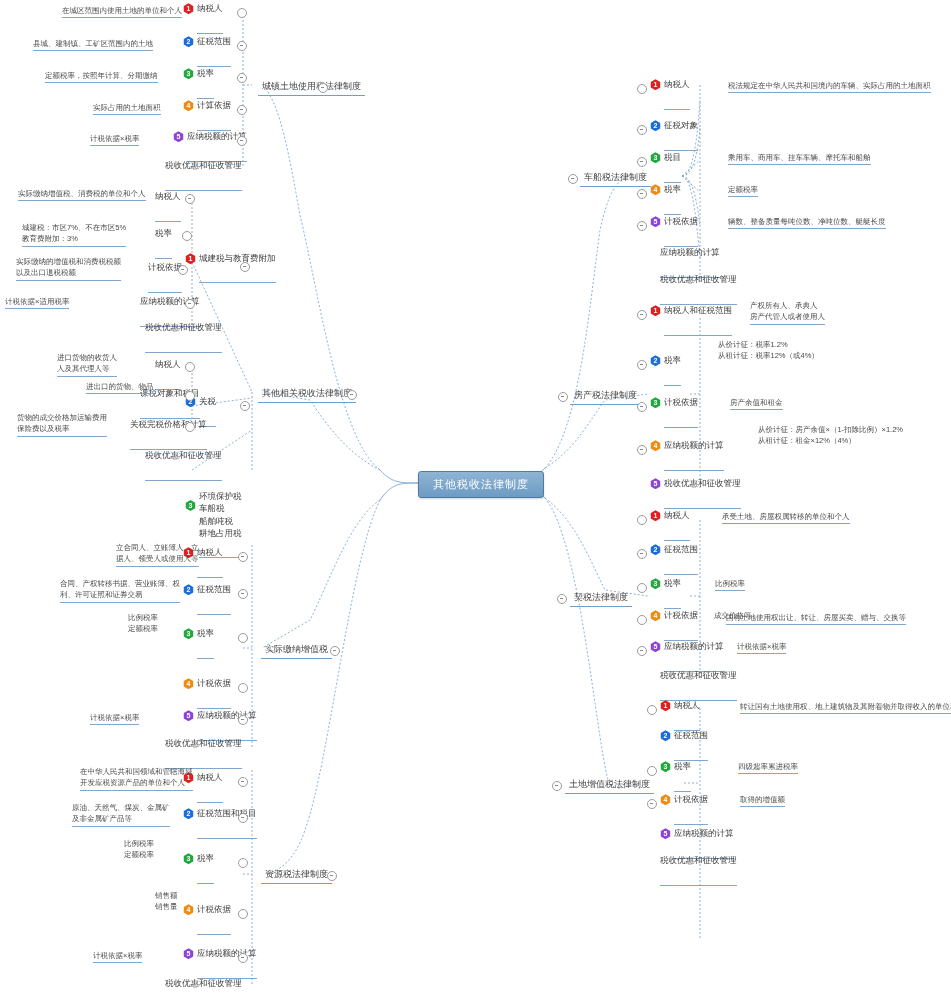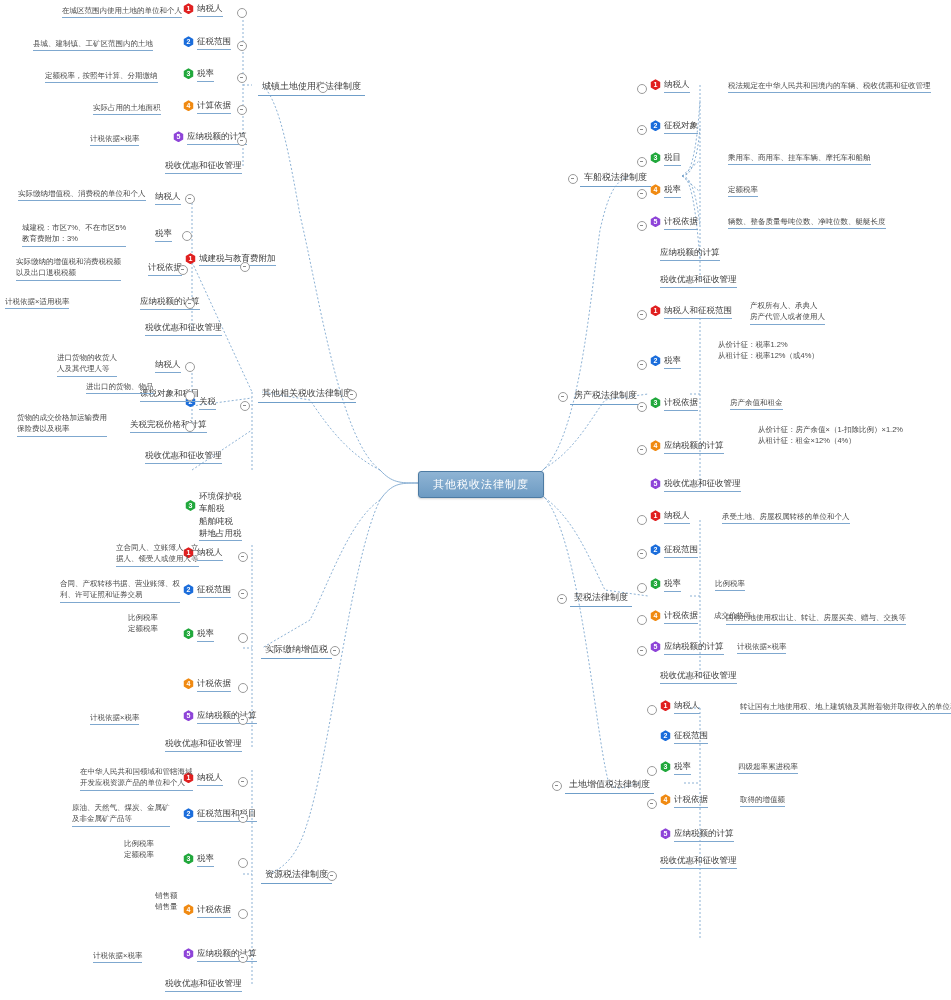--- a/index.html
+++ b/index.html
@@ -44,21 +44,21 @@
     clip-path:polygon(50% 0%,93% 25%,93% 75%,50% 100%,7% 75%,7% 25%);
     font-weight:bold;
   }
   .b1{background:#e02020;}
   .b2{background:#1b6ddb;}
   .b3{background:#21a83c;}
   .b4{background:#f08a12;}
   .b5{background:#8e44d8;}
 
   .item{position:absolute;font-size:8.5px;white-space:nowrap;}
-  .item .txt{border-bottom:1px solid #7fa8cf;padding-bottom:1px;display:inline-block;}
+  .item .txt{border-bottom:1px solid #7fa8cf;padding-bottom:18px;display:inline-block;}
   .item.nounder .txt{border-bottom:none;}
 
   .leaf{position:absolute;font-size:7.5px;color:#4a4a4a;white-space:pre;line-height:1.5;}
   .leaf.u{border-bottom:1px solid #7fa8cf;padding-bottom:1px;}
 
   
   .toggle{
     position:absolute;
     width:8px;height:8px;
     border:1px solid #9b9b9b;
@@ -262,21 +262,21 @@
   <div class="toggle" style="left:238px;top:953px;"></div>
   <div class="leaf u" style="left:93px;top:950px;">计税依据×税率</div>
 
   <div class="item" style="left:165px;top:978px;"><span class="txt">税收优惠和征收管理</span></div>
 
   <div class="branch" style="left:580px;top:169px;">车船税法律制度</div>
   <div class="toggle" style="left:568px;top:174px;"></div>
 
   <div class="item" style="left:650px;top:79px;"><span class="badge b1">1</span><span class="txt">纳税人</span></div>
   <div class="toggle empty" style="left:637px;top:84px;"></div>
-  <div class="leaf u" style="left:728px;top:80px;">税法规定在中华人民共和国境内的车辆、税收优惠和征收管理</div>
+  <div class="leaf u" style="left:728px;top:80px;">税法规定在中华人民共和国境内的车辆、实际占用的土地面积</div>
 
   <div class="item" style="left:650px;top:120px;"><span class="badge b2">2</span><span class="txt">征税对象</span></div>
   <div class="toggle" style="left:637px;top:125px;"></div>
 
   <div class="item" style="left:650px;top:152px;"><span class="badge b3">3</span><span class="txt">税目</span></div>
   <div class="toggle" style="left:637px;top:157px;"></div>
   <div class="leaf u" style="left:728px;top:152px;">乘用车、商用车、挂车车辆、摩托车和船舶</div>
 
   <div class="item" style="left:650px;top:184px;"><span class="badge b4">4</span><span class="txt">税率</span></div>
   <div class="toggle" style="left:637px;top:189px;"></div>

